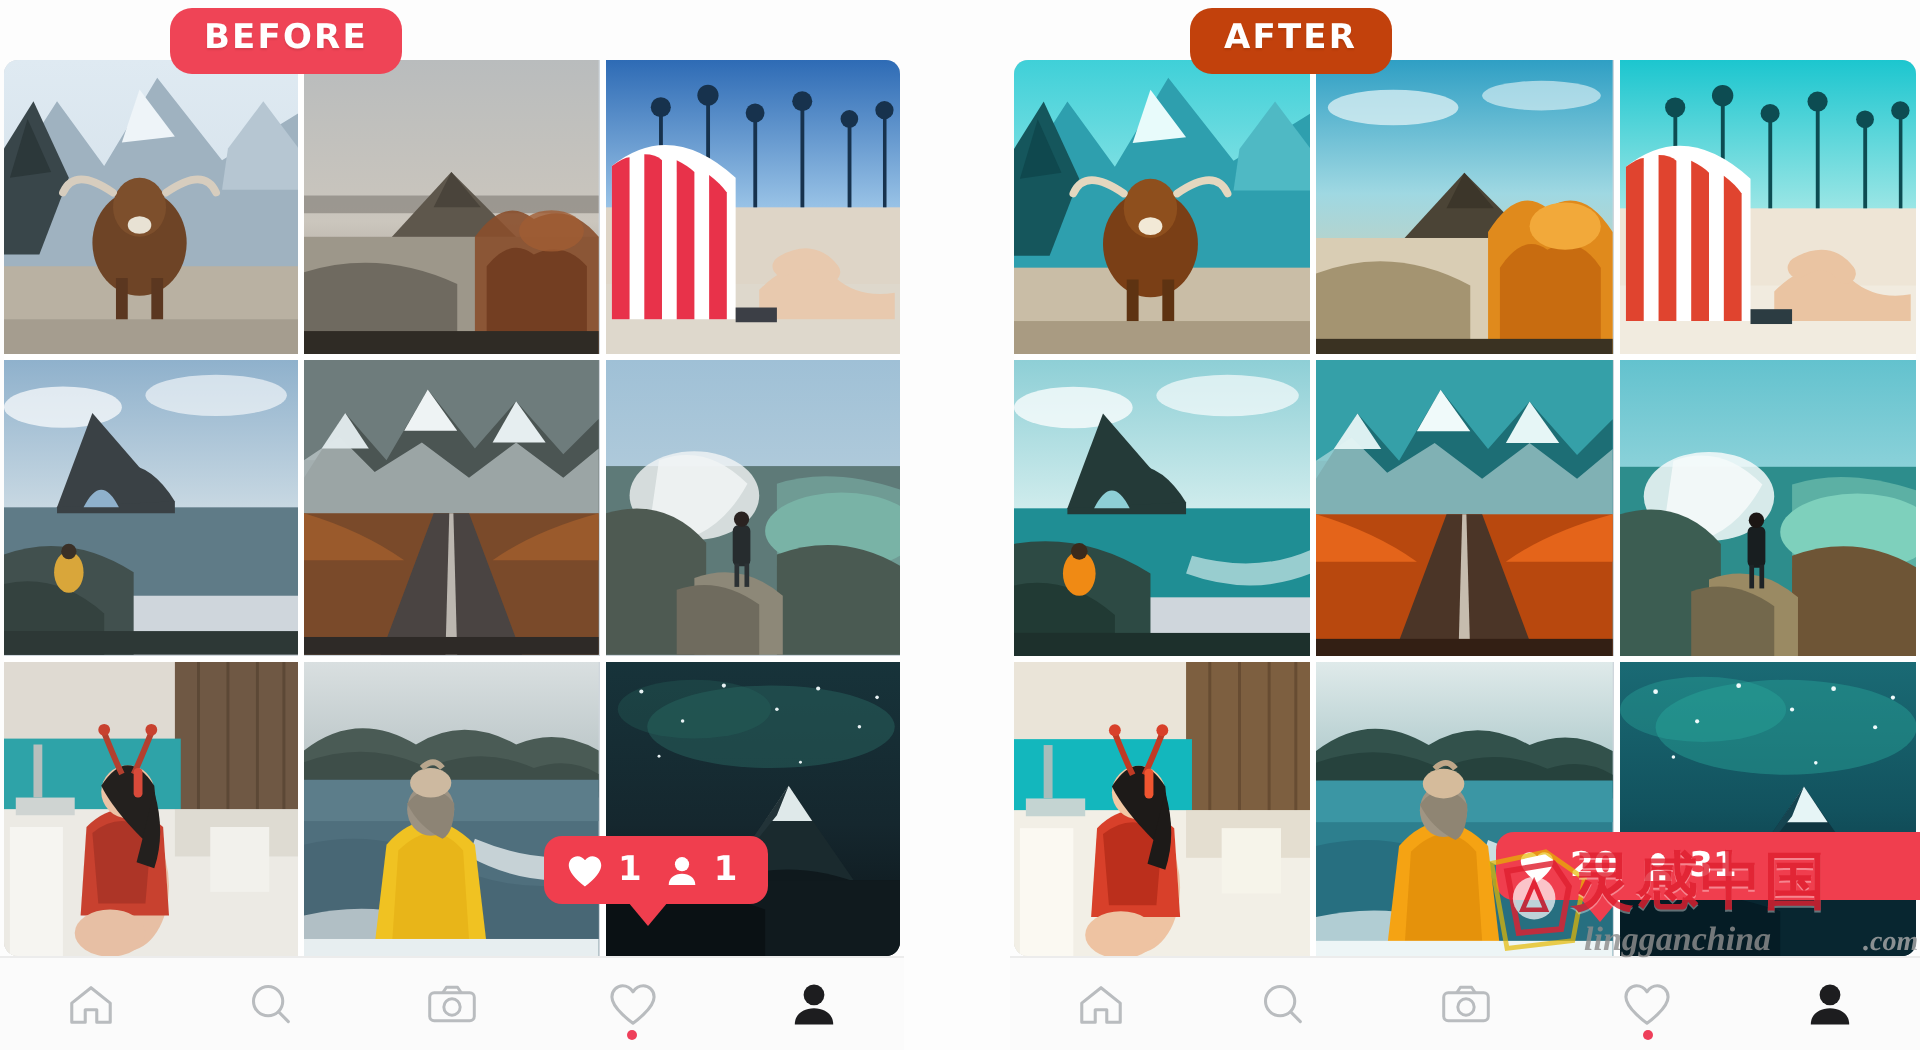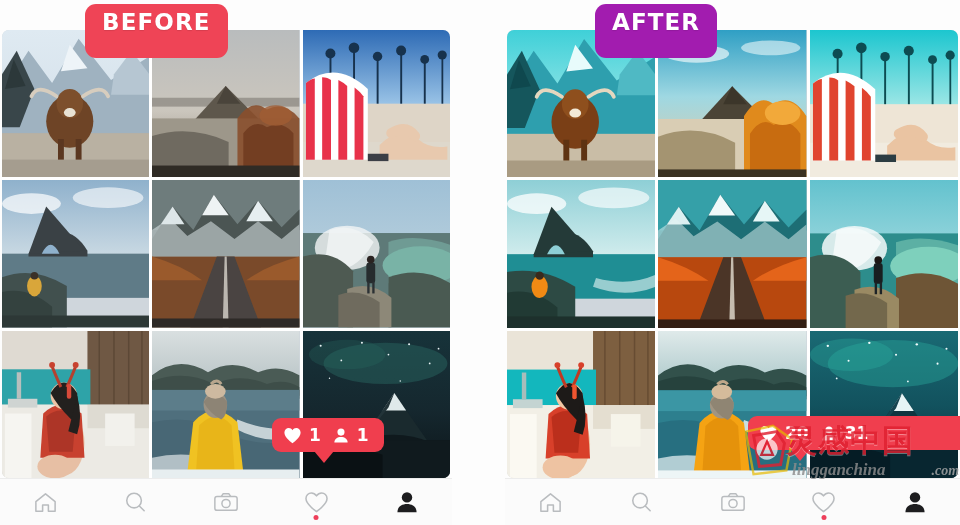--- a/index.html
+++ b/index.html
@@ -43,32 +43,32 @@
     overflow: hidden;
     background: #cfd6dc;
   }
   .cell .scene { position: absolute; inset: 0; }
 
   
   .tag {
     position: absolute;
     top: 4px;
     z-index: 40;
-    padding: 7px 17px 24px 17px;
+    padding: 7px 17px 9px 17px;
     border-radius: 11px;
-    font-size: 23px;
+    font-size: 17px;
     font-weight: bold;
     letter-spacing: 1.1px;
     color: #ffffff;
     font-family: "DejaVu Sans", sans-serif;
     text-shadow: 0 1px 1px rgba(0,0,0,.10);
     line-height: 1;
   }
   .tag.before { left: 85px; background: #ef4456; }
-  .tag.after  { left: 90px; background: #a21caf; }
+  .tag.after  { left: 90px; background: #c2410c; }
 
   
   .popup {
     position: absolute;
     z-index: 35;
     background: #f03e4e;
     border-radius: 9px;
     display: flex;
     align-items: center;
     gap: 7px;

